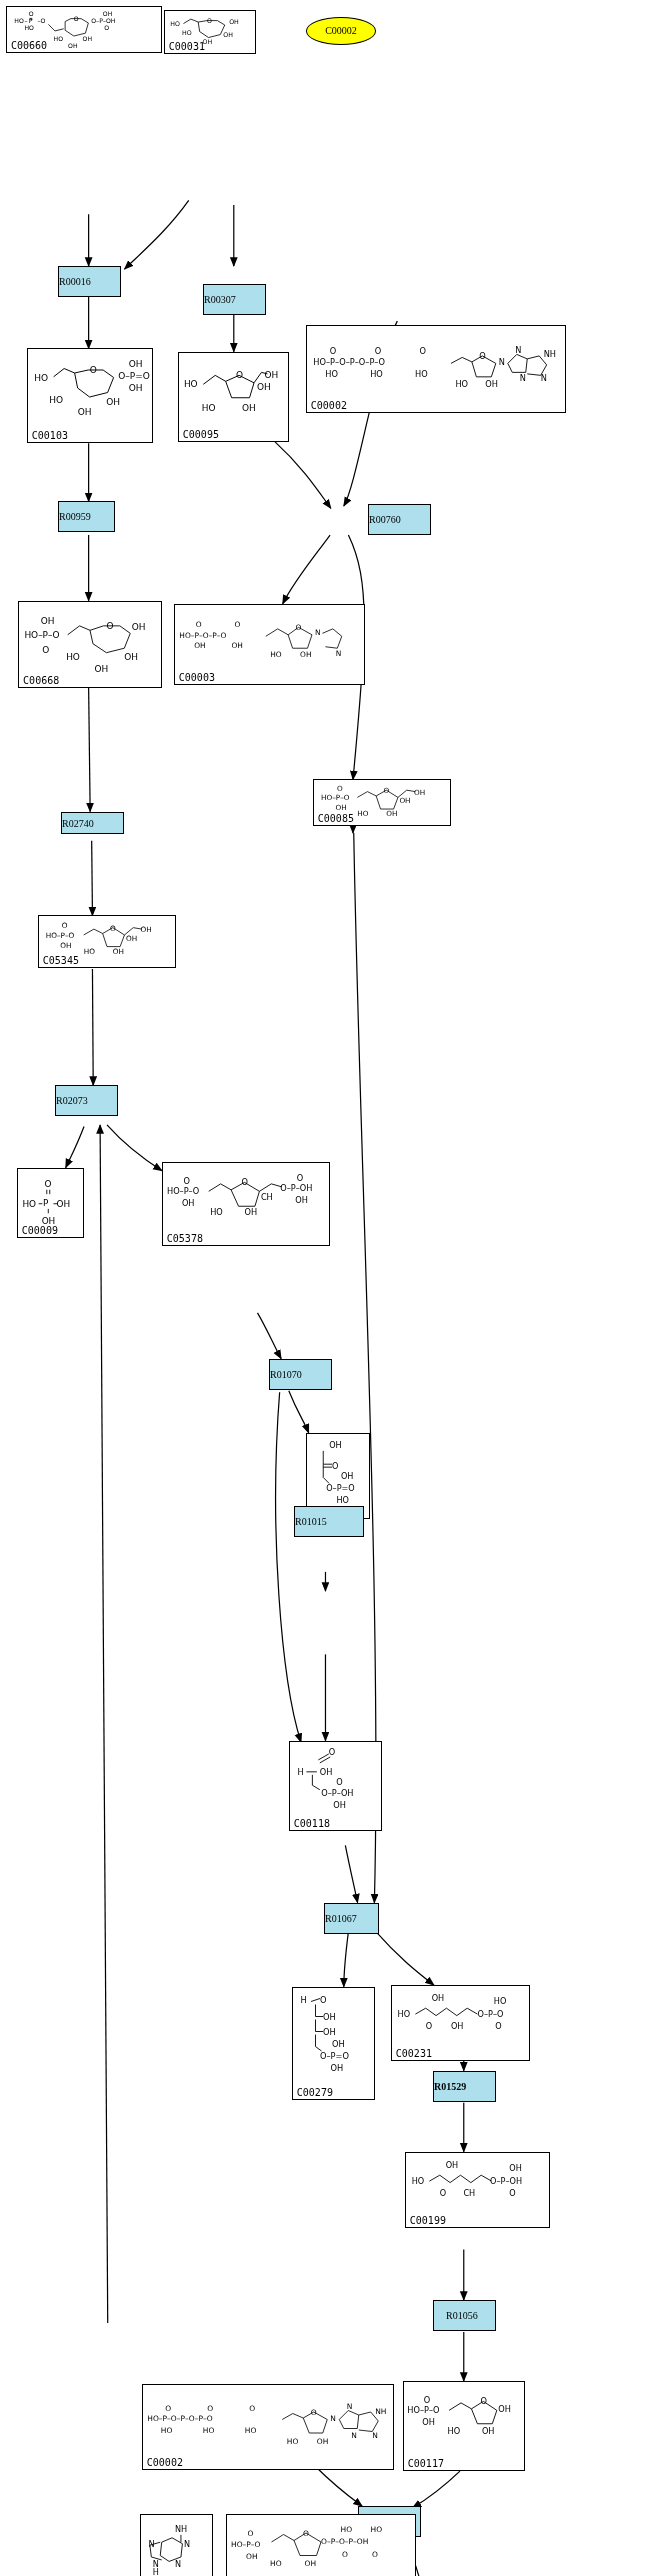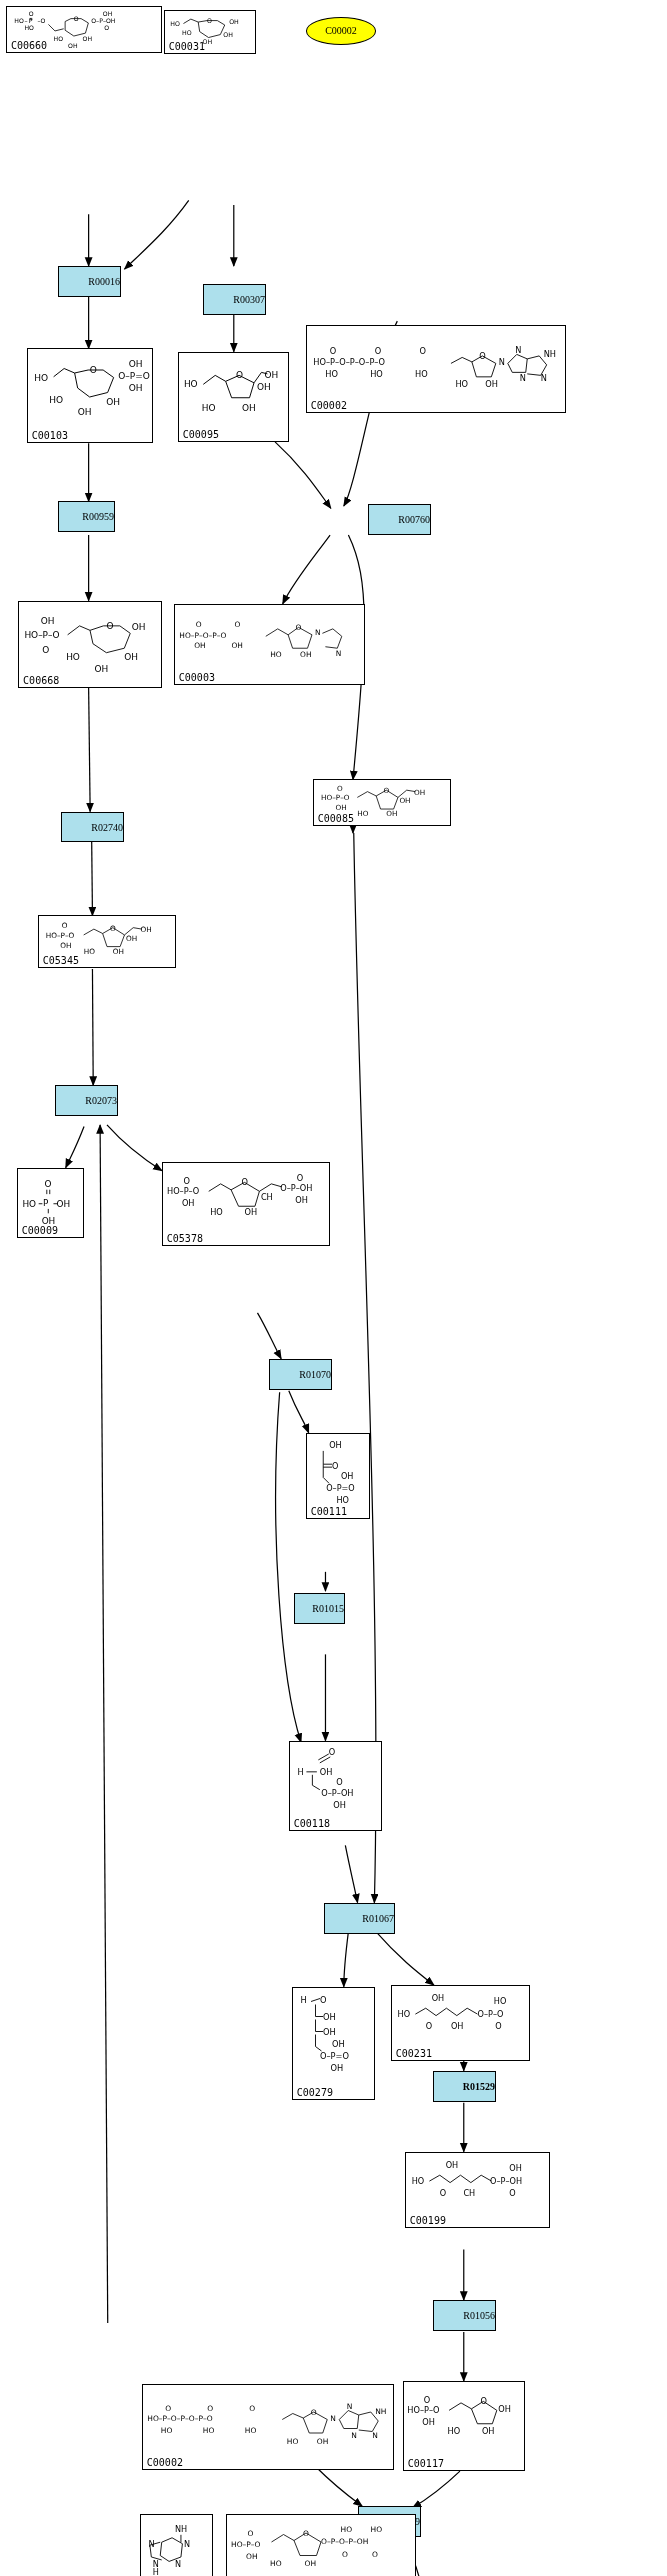--- a/index.html
+++ b/index.html
@@ -4,21 +4,21 @@
 <style>
   html,body{margin:0;padding:0;background:#ffffff;}
   body{font-family:"Liberation Serif",serif;}
   #canvas{position:relative;width:667px;height:2576px;background:#fff;overflow:hidden;}
   .node{position:absolute;box-sizing:border-box;}
   
   .cbox{border:1.1px solid #000;background:#fff;}
   .cid{position:absolute;left:3.8px;bottom:1.5px;font-family:"DejaVu Sans Mono",monospace;font-size:10px;color:#000;letter-spacing:0px;white-space:nowrap;}
   .struct{position:absolute;left:0;top:0;width:100%;height:100%;}
   
-  .rbox{border:1.1px solid #000;background:#ade0ec;display:flex;align-items:center;justify-content:flex-end;font-family:"Liberation Serif",serif;font-size:10px;color:#000;}
+  .rbox{border:1.1px solid #000;background:#ade0ec;display:flex;align-items:center;justify-content:flex-start;font-family:"Liberation Serif",serif;font-size:10px;color:#000;}
   
   .ellipse{border:1.1px solid #000;background:#ffff00;border-radius:50%;display:flex;align-items:center;justify-content:center;font-family:"Liberation Serif",serif;font-size:10px;color:#000;}
   .edges{position:absolute;left:0;top:0;width:667px;height:2576px;pointer-events:none;}
 </style>
 </head>
 <body>
 
 <div id="canvas">
 
   <svg class="edges" viewBox="0 0 873 3371" xmlns="http://www.w3.org/2000/svg">
@@ -292,21 +292,21 @@
         <path d="M112,24 L124,14 L136,16"></path>
         <text x="134" y="20" stroke="none" fill="#000">OH</text>
         <text x="114" y="32" stroke="none" fill="#000">OH</text>
         <text x="56" y="50" stroke="none" fill="#000">HO</text>
         <text x="96" y="50" stroke="none" fill="#000">OH</text>
       </g>
     </svg>
     <span class="cid">C00085</span>
   </div>
 
-  <div class="node rbox" style="left:61px;top:812px;width:63px;height:30px;">
+  <div class="node rbox" style="left:61px;top:812px;width:63px;height:22px;">
       <span>R02740</span>
     </div>
 
   <div class="node cbox" style="left:38px;top:915px;width:138px;height:53px;">
     <svg class="struct" viewBox="0 0 180 70">
       <g stroke="#000" stroke-width="1.1" fill="none" font-family="DejaVu Sans, sans-serif" font-size="10">
         <text x="6" y="30" stroke="none" fill="#000">HO–P–O</text>
         <text x="28" y="16" stroke="none" fill="#000">O</text>
         <text x="26" y="44" stroke="none" fill="#000">OH</text>
         <path d="M58,26 L72,18 L84,24"></path>
@@ -376,21 +376,21 @@
         <text x="34" y="46" stroke="none" fill="#000">O</text>
         <path d="M22,58 L30,66"></path>
         <text x="26" y="76" stroke="none" fill="#000">O–P=O</text>
         <text x="46" y="60" stroke="none" fill="#000">OH</text>
         <text x="40" y="92" stroke="none" fill="#000">HO</text>
       </g>
     </svg>
     <span class="cid">C00111</span>
   </div>
 
-  <div class="node rbox" style="left:294px;top:1593px;width:51px;height:31px;">
+  <div class="node rbox" style="left:294px;top:1506px;width:70px;height:31px;">
       <span>R01015</span>
     </div>
 
   <div class="node cbox" style="left:289px;top:1741px;width:93px;height:90px;">
     <svg class="struct" viewBox="0 0 122 118">
       <g stroke="#000" stroke-width="1.2" fill="none" font-family="DejaVu Sans, sans-serif" font-size="11">
         <path d="M38,24 L52,16"></path>
         <path d="M40,28 L54,20"></path>
         <text x="52" y="18" stroke="none" fill="#000">O</text>
         <text x="10" y="44" stroke="none" fill="#000">H</text>
@@ -398,21 +398,21 @@
         <text x="40" y="44" stroke="none" fill="#000">OH</text>
         <path d="M30,44 L30,58 L40,64"></path>
         <text x="42" y="72" stroke="none" fill="#000">O–P–OH</text>
         <text x="62" y="58" stroke="none" fill="#000">O</text>
         <text x="58" y="88" stroke="none" fill="#000">OH</text>
       </g>
     </svg>
     <span class="cid">C00118</span>
   </div>
 
-  <div class="node rbox" style="left:324px;top:1903px;width:71px;height:31px;">
+  <div class="node rbox" style="left:324px;top:1903px;width:55px;height:31px;">
       <span>R01067</span>
     </div>
 
   <div class="node cbox" style="left:292px;top:1987px;width:83px;height:113px;">
     <svg class="struct" viewBox="0 0 108 148">
       <g stroke="#000" stroke-width="1.2" fill="none" font-family="DejaVu Sans, sans-serif" font-size="11">
         <text x="10" y="20" stroke="none" fill="#000">H</text>
         <path d="M24,18 L36,14"></path>
         <text x="36" y="20" stroke="none" fill="#000">O</text>
         <path d="M30,22 L30,38"></path>
@@ -458,21 +458,21 @@
         <text x="44" y="58" stroke="none" fill="#000">O</text>
         <text x="76" y="58" stroke="none" fill="#000">CH</text>
         <text x="112" y="42" stroke="none" fill="#000">O–P–OH</text>
         <text x="138" y="24" stroke="none" fill="#000">OH</text>
         <text x="138" y="58" stroke="none" fill="#000">O</text>
       </g>
     </svg>
     <span class="cid">C00199</span>
   </div>
 
-  <div class="node rbox" style="left:433px;top:2300px;width:63px;height:31px;">
+  <div class="node rbox" style="left:433px;top:2300px;width:63px;height:31px;padding-left:12px;">
       <span>R01056</span>
     </div>
 
   <div class="node cbox" style="left:403px;top:2381px;width:122px;height:90px;">
     <svg class="struct" viewBox="0 0 160 118">
       <g stroke="#000" stroke-width="1.2" fill="none" font-family="DejaVu Sans, sans-serif" font-size="11">
         <text x="4" y="42" stroke="none" fill="#000">HO–P–O</text>
         <text x="26" y="28" stroke="none" fill="#000">O</text>
         <text x="24" y="58" stroke="none" fill="#000">OH</text>
         <path d="M60,38 L76,28 L90,36"></path>

